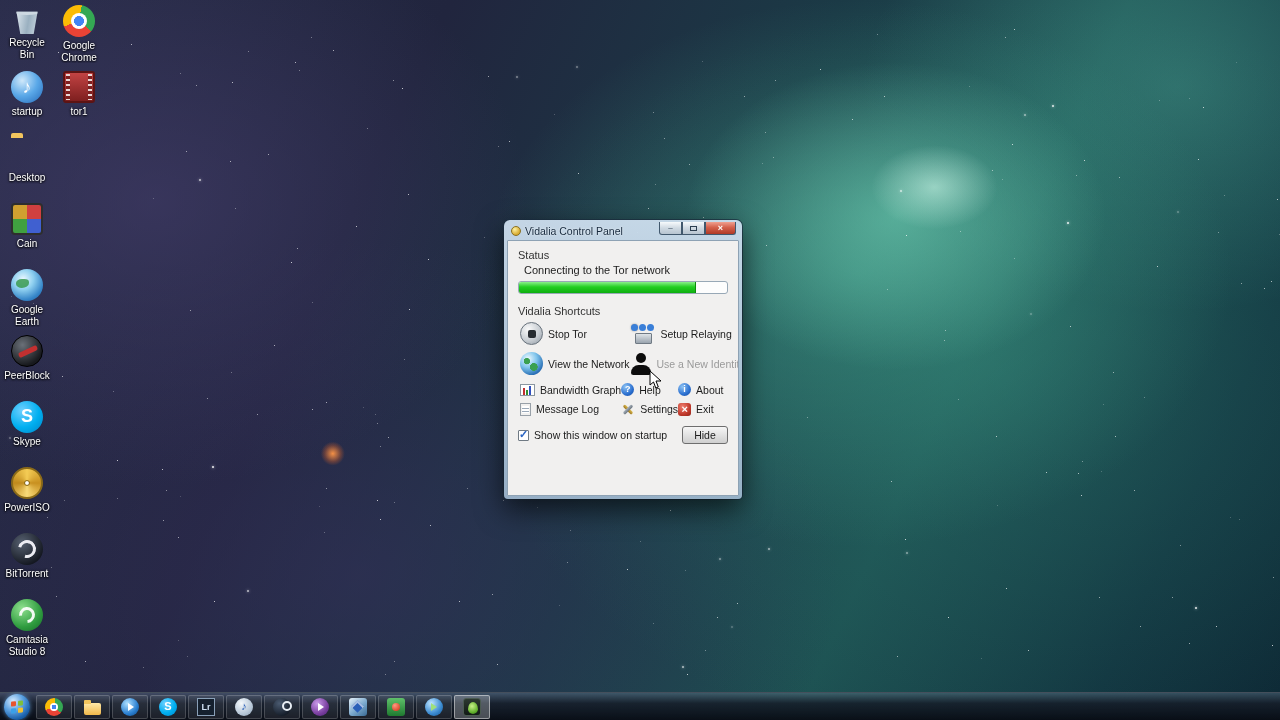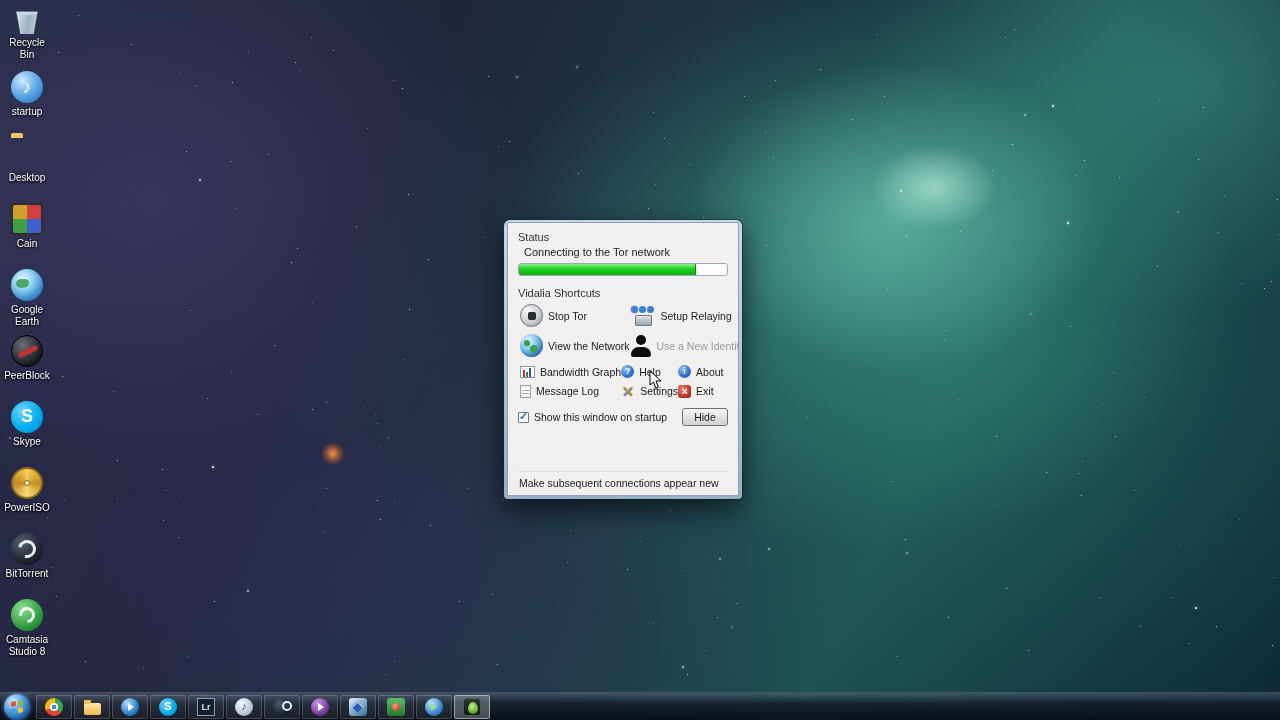--- a/index.html
+++ b/index.html
@@ -438,23 +438,44 @@
     <div class="dicon">
       <span class="di i-bittorrent"></span>
       <span class="dlabel">BitTorrent</span>
     </div>
     <div class="dicon">
       <span class="di i-camtasia"></span>
       <span class="dlabel">Camtasia Studio 8</span>
     </div>
   </div>
 
+  <div class="desk-col col-b">
+    <div class="dicon">
+      <span class="di i-chrome"></span>
+      <span class="dlabel">Google Chrome</span>
+    </div>
+    <div class="dicon">
+      <span class="di i-video"></span>
+      <span class="dlabel">tor1</span>
+    </div>
+  </div>
 
 
   <div class="win">
+    <div class="titlebar">
+      <span class="win-icon"></span>
+      <span class="win-title">Vidalia Control Panel</span>
+      <span class="caption-btns">
+        <span class="cb min">–</span>
+        <span class="cb max">
+            <i class="glyph-max"></i>
+          </span>
+        <span class="cb close">×</span>
+      </span>
+    </div>
     <div class="win-body">
       <div class="group-label">Status</div>
       <div class="status-text">Connecting to the Tor network</div>
       <div class="progress">
         <div class="progress-fill" style="width: 85%;"></div>
       </div>
       <div class="group-label">Vidalia Shortcuts</div>
       <div class="grid-large">
         <div class="sc">
           <span class="si si-stop"></span>
@@ -501,21 +522,20 @@
       </div>
       <div class="bottom-row">
         <label class="chk">
           <span class="box">
               <span class="check">✓</span>
             </span>
           <span>Show this window on startup</span>
         </label>
         <button class="hide-btn">Hide</button>
       </div>
-      <div class="win-statusbar">Make subsequent connections appear new</div>
     </div>
   </div>
 
   <svg class="cursor" width="14" height="20" viewBox="0 0 14 20">
     <polygon points="1,1 1,15 4.5,12 6.8,18 9.3,17 7,11 12,11" fill="#fff" stroke="#000" stroke-width="1"></polygon>
   </svg>
 
   <div class="taskbar">
     <div class="start-orb">
       <span class="flag">

